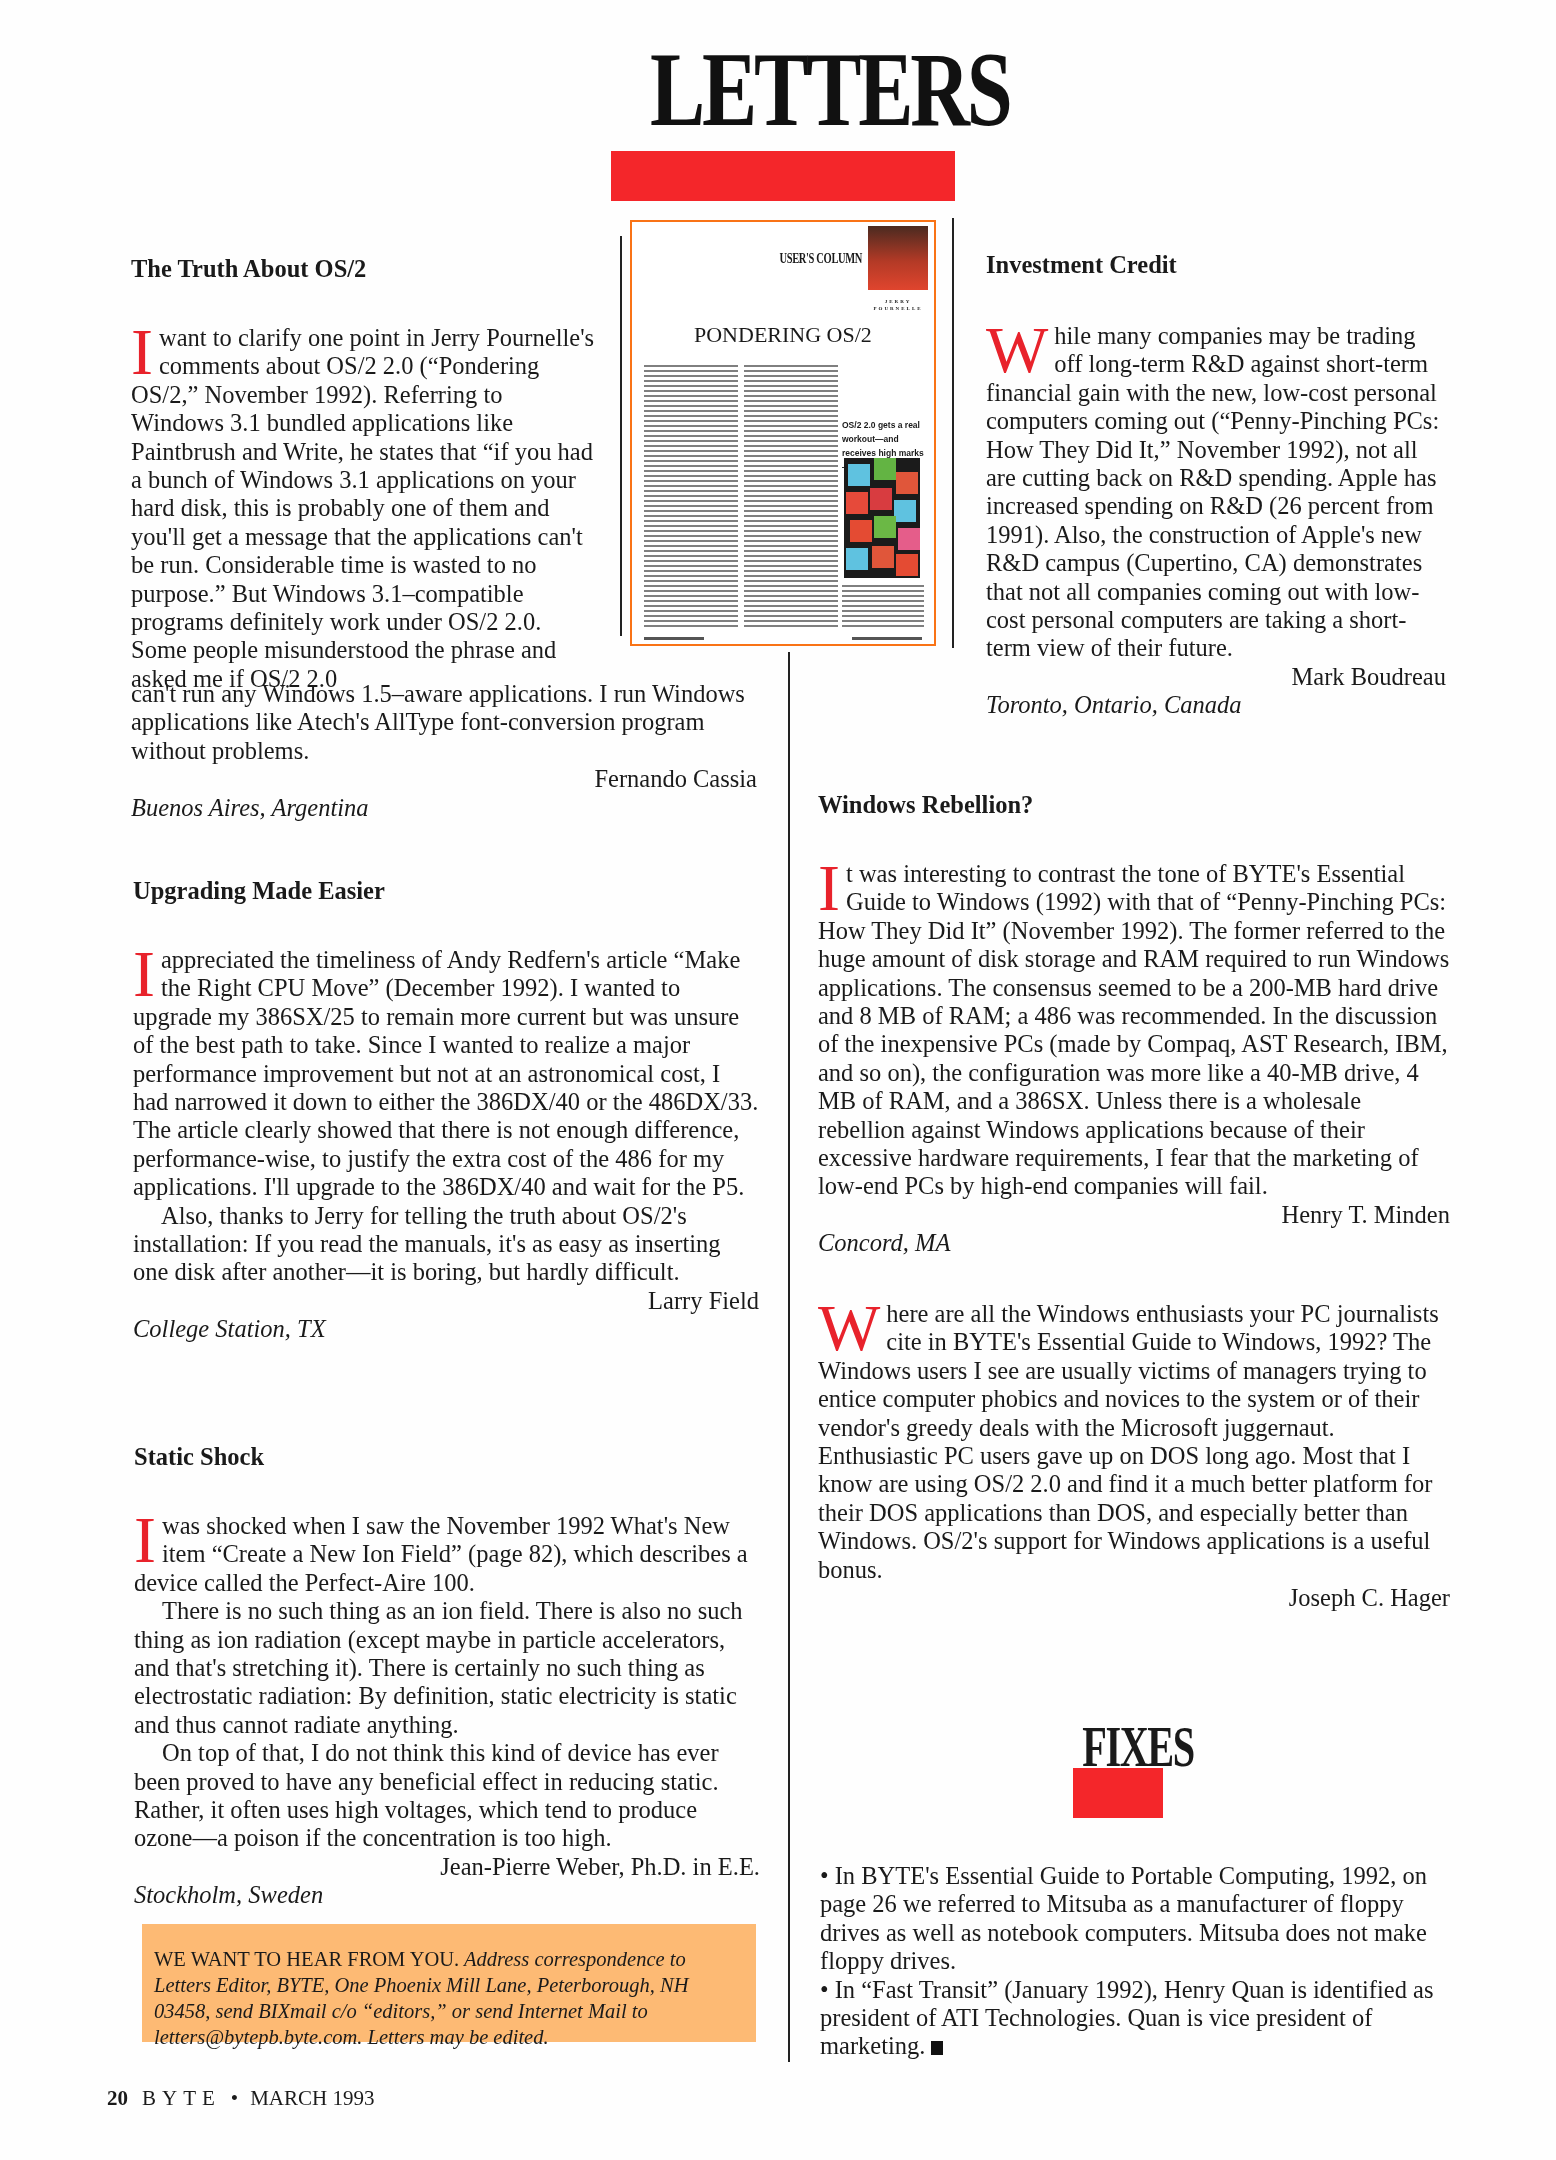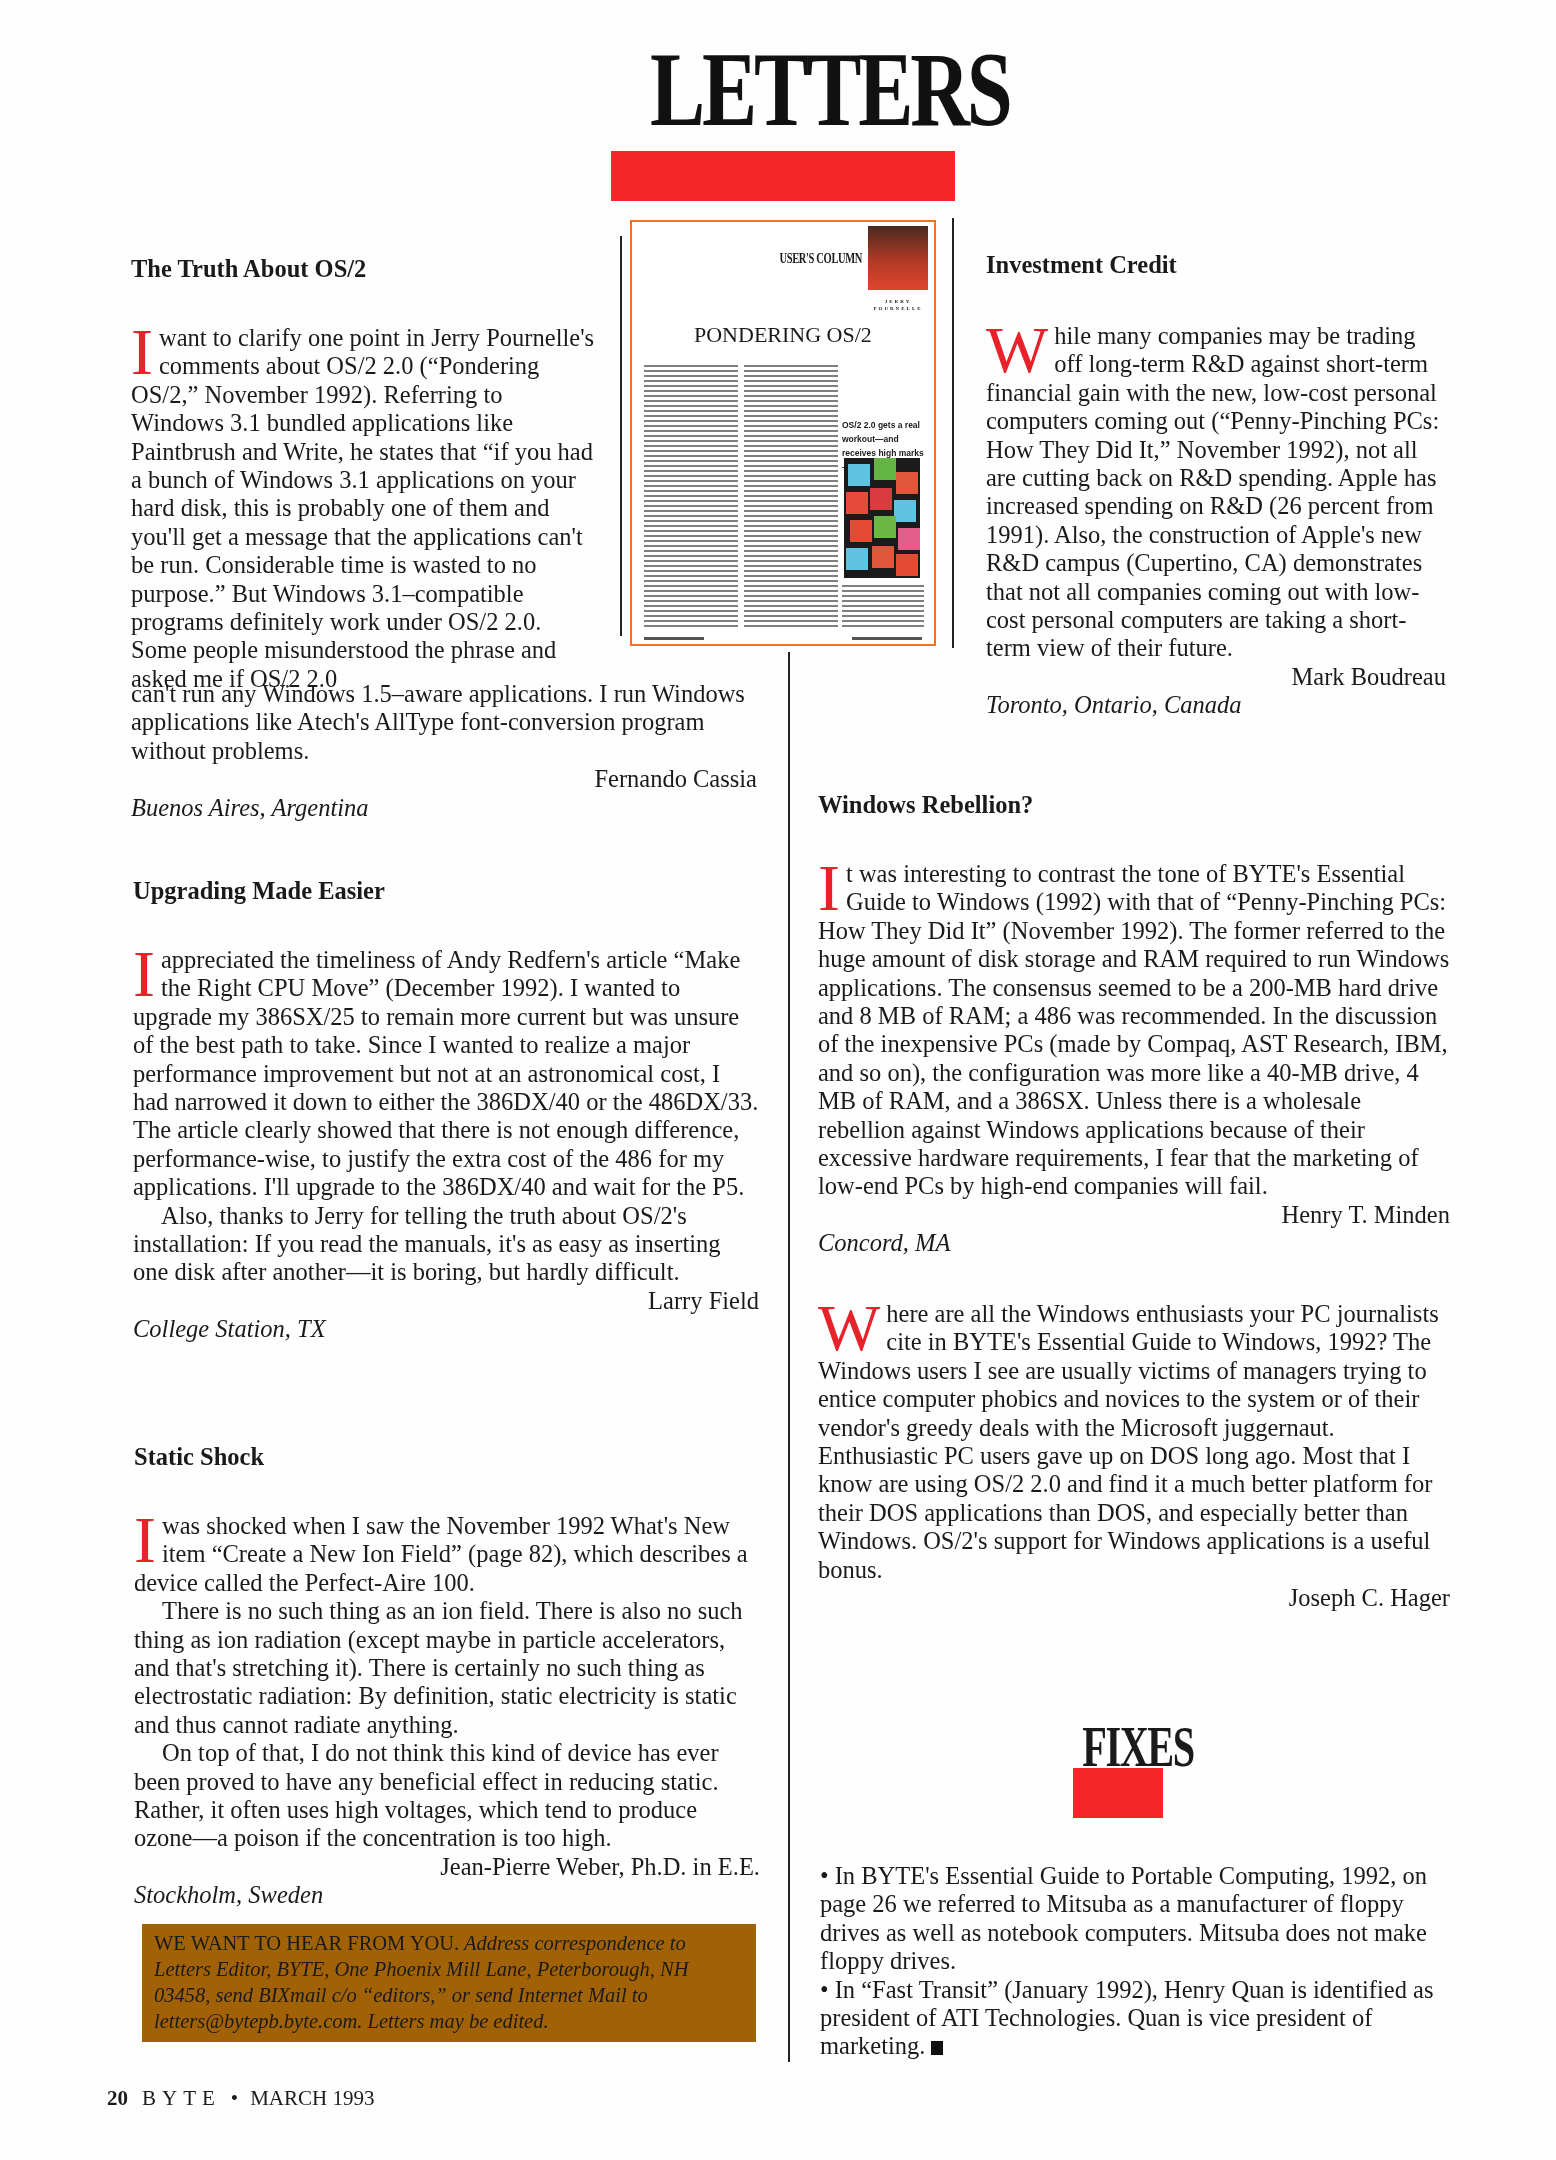--- a/index.html
+++ b/index.html
@@ -27,22 +27,22 @@
                 background:linear-gradient(#4a2a20,#b33a26 55%,#e0452e);}
   .thumb .photo-caption{position:absolute;right:10px;top:76px;font-size:5px;font-weight:bold;
                         letter-spacing:2px;text-align:center;line-height:7px;width:52px;}
   .thumb .pt{position:absolute;left:62px;top:100px;font-size:22px;}
   .thumb .txt{position:absolute;background:repeating-linear-gradient(#fff 0 1px,#555 1px 3px,#fff 3px 5px);opacity:.75;}
   .thumb .pull{position:absolute;left:210px;top:196px;font-size:8.5px;font-weight:bold;line-height:14px;
                font-family:"Liberation Sans",sans-serif;}
   .thumb .art{position:absolute;left:212px;top:236px;width:76px;height:120px;background:#1b1b1b;overflow:hidden;}
   .disk{position:absolute;width:22px;height:22px;}
   .thumb .foot{position:absolute;bottom:4px;height:3px;background:#555;}
-  .mailbox{left:142px;top:1924px;width:614px;height:118px;background:#a16207;box-sizing:border-box;
-           padding:6px 12px;font-size:20.5px;line-height:26px;}
+  .mailbox{left:142px;top:1924px;width:614px;height:118px;background:#fdba74;box-sizing:border-box;
+           padding:22px 12px;font-size:20.5px;line-height:26px;}
   .mailbox .lead{font-style:normal;}
   .mailbox .rest{font-style:italic;}
   .footer{left:107px;top:2086px;font-size:21px;}
   .footer .pg{font-family:Liberation Serif, serif;font-weight:bold;margin-right:14px;margin-top:45px;}
   .footer .mag{letter-spacing:6px;margin-right:10px;}
   .fixes-title{left:1056px;top:1722px;width:164px;text-align:center;font-weight:bold;font-size:56px;
                line-height:50px;transform:scaleX(0.72);transform-origin:center top;letter-spacing:-2px;}
   .endmark{display:inline-block;width:12px;height:14px;background:#111;margin-left:6px;vertical-align:-1px;}
 </style>
 </head>

